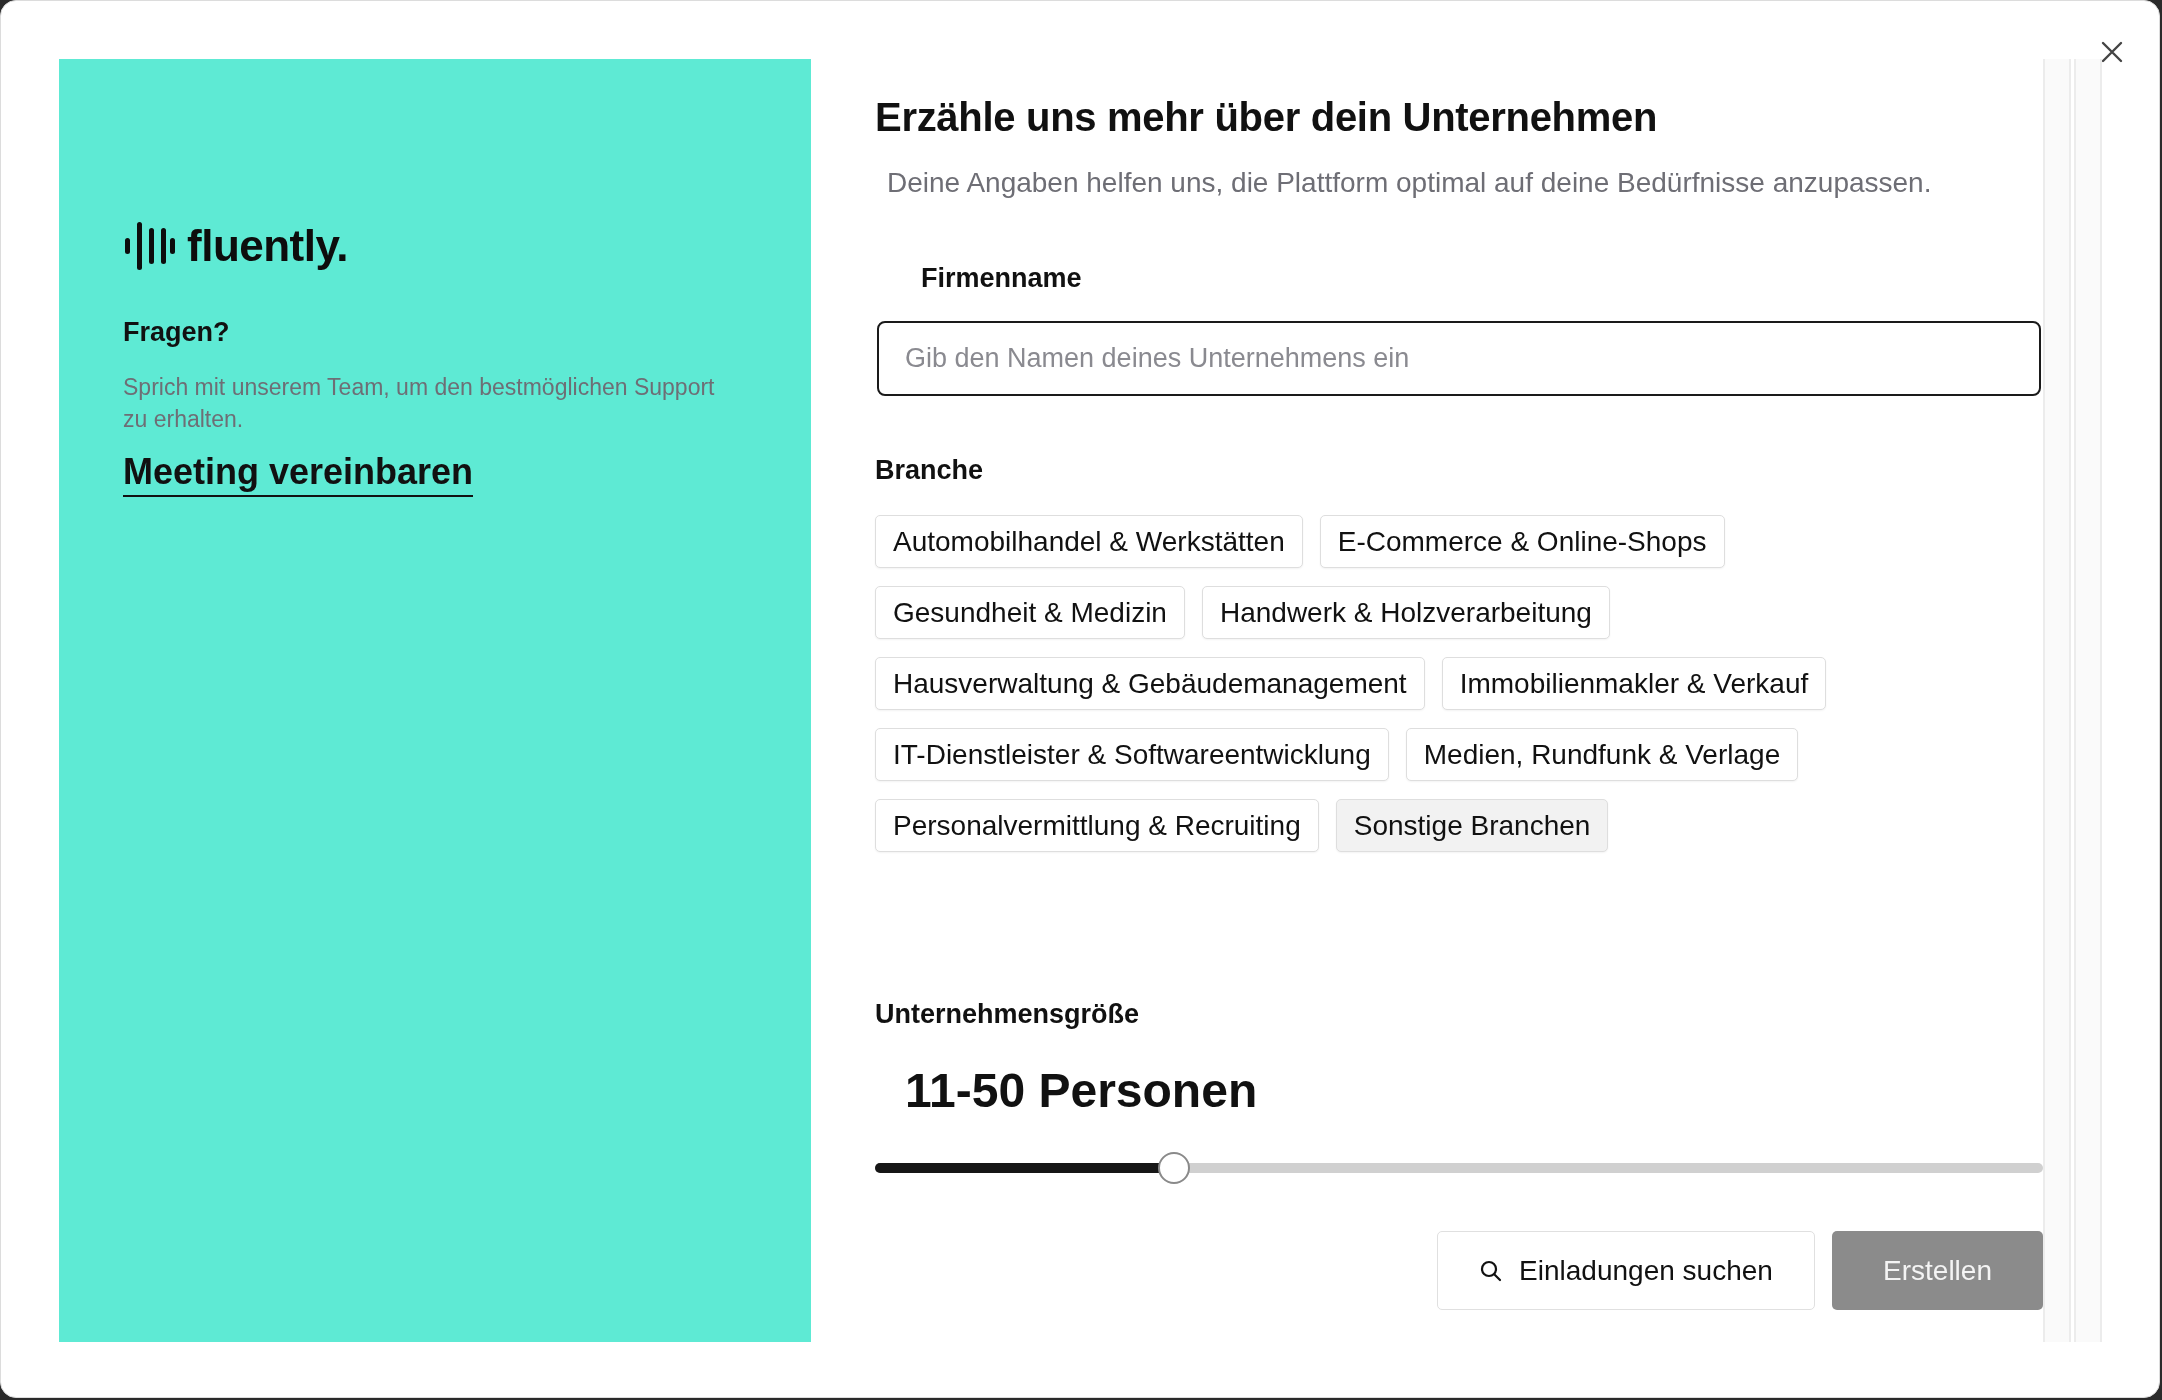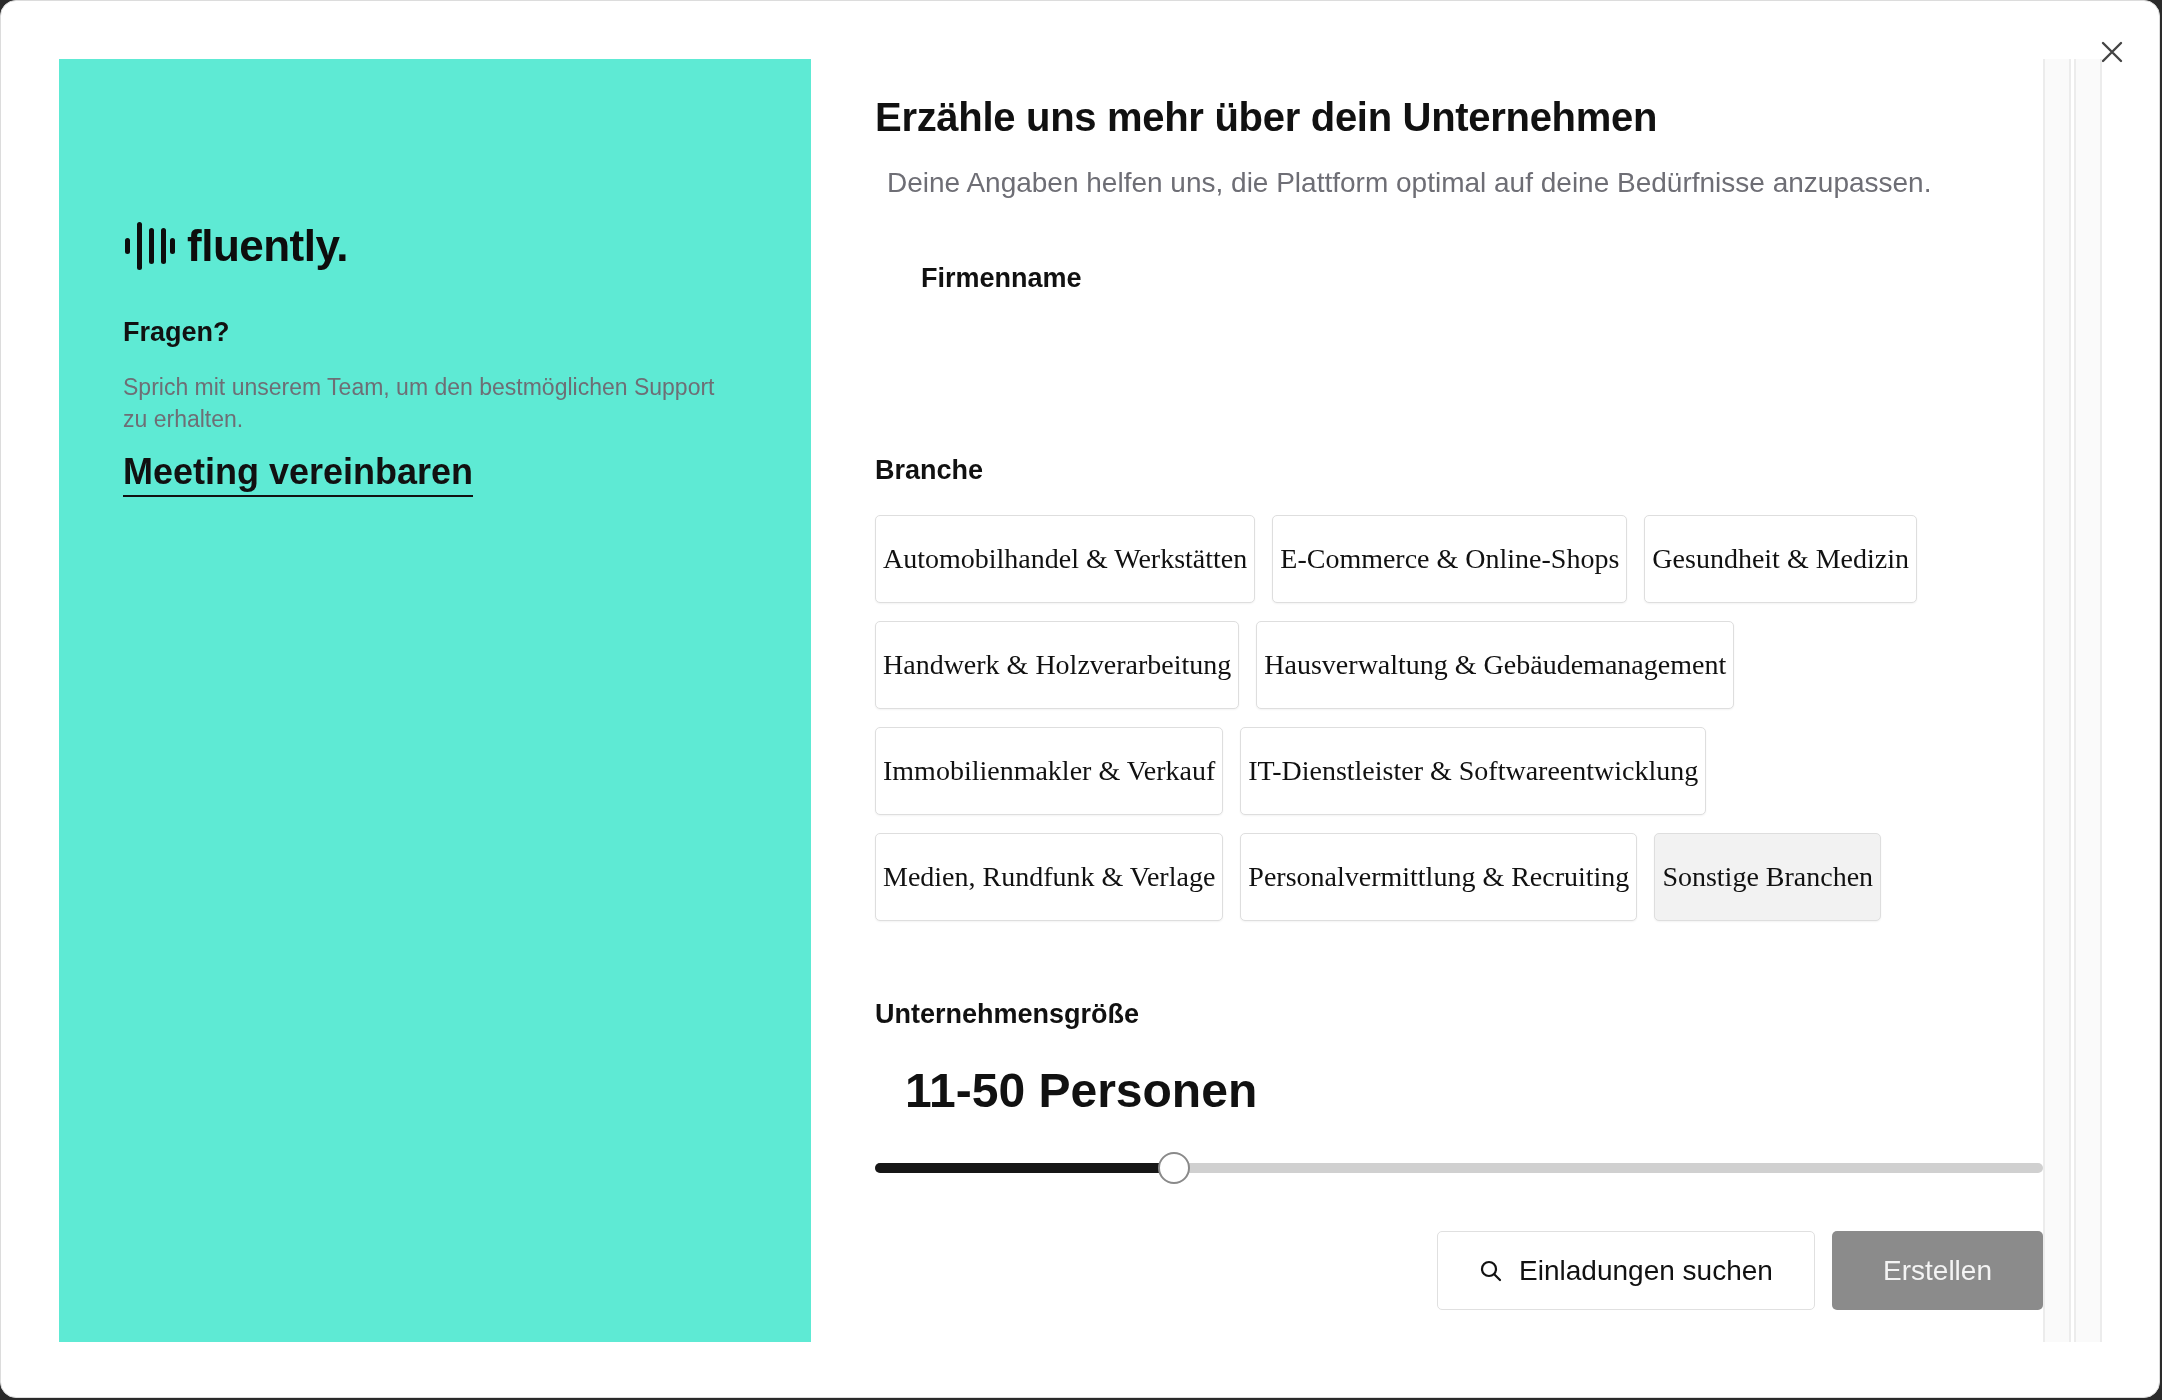--- a/index.html
+++ b/index.html
@@ -32,24 +32,24 @@
     .lbl-firm { top: 204px; left: 4px; margin-left: 42px; }
     .name-input {
       position: absolute; left: 2px; top: 262px; width: 1164px; height: 75px;
       border: 2px solid #1a1a1a; border-radius: 8px; padding: 0 26px;
       font-size: 27px; color: #111; font-family: "Liberation Sans", sans-serif; outline: none; background: #fff;
     }
     .name-input::placeholder { color: #8a8a90; }
     .lbl-branche { top: 396px; }
     .chips { position: absolute; left: 0; top: 456px; width: 1168px; display: flex; flex-wrap: wrap; gap: 18px 17px; }
     .chip {
-      height: 88px; padding: 0 7px; border: 1.5px solid #dedede; border-radius: 5px; background: #fff;
+      height: 53px; padding: 0 17px; border: 1.5px solid #dedede; border-radius: 5px; background: #fff;
       font-size: 28px; color: #111; display: flex; align-items: center; cursor: pointer; white-space: nowrap;
       box-shadow: 0 1px 2px rgba(0,0,0,0.05);
-      font-family: Liberation Serif, serif;
+      font-family: Liberation Sans, sans-serif;
     }
     .chip.active { background: #f2f2f2; }
     .lbl-size { top: 940px; font-size: 27px; text-align: center; }
     .size-value { position: absolute; left: 0; top: 1004px; font-size: 48px; font-weight: 700; color: #111; margin-left: 30px; }
     .slider { position: absolute; left: 0; top: 1098px; width: 1168px; height: 22px; cursor: pointer; }
     .slider-track { position: absolute; left: 0; top: 6px; width: 100%; height: 10px; border-radius: 5px; background: #d0d0d0; }
     .slider-fill { position: absolute; left: 0; top: 6px; height: 10px; border-radius: 5px; background: #161616; }
     .slider-thumb {
       position: absolute; top: -5px; width: 32px; height: 32px; margin-left: -16px; border-radius: 50%;
       background: #fff; border: 2.5px solid #8a8a8a;
@@ -96,20 +96,21 @@
     <div class="help-title">Fragen?</div>
     <div class="help-text">Sprich mit unserem Team, um den bestmöglichen Support zu erhalten.</div>
     <a class="meeting-link">Meeting vereinbaren</a>
   </div>
 
   <div class="content">
     <h1 class="title">Erzähle uns mehr über dein Unternehmen</h1>
     <p class="subtitle">Deine Angaben helfen uns, die Plattform optimal auf deine Bedürfnisse anzupassen.</p>
 
     <label class="label lbl-firm">Firmenname</label>
+    <input class="name-input" type="text" placeholder="Gib den Namen deines Unternehmens ein" style="">
 
     <div class="label lbl-branche">Branche</div>
     <div class="chips">
       <button class="chip">Automobilhandel &amp; Werkstätten</button>
       <button class="chip">E-Commerce &amp; Online-Shops</button>
       <button class="chip">Gesundheit &amp; Medizin</button>
       <button class="chip">Handwerk &amp; Holzverarbeitung</button>
       <button class="chip">Hausverwaltung &amp; Gebäudemanagement</button>
       <button class="chip">Immobilienmakler &amp; Verkauf</button>
       <button class="chip">IT-Dienstleister &amp; Softwareentwicklung</button>

